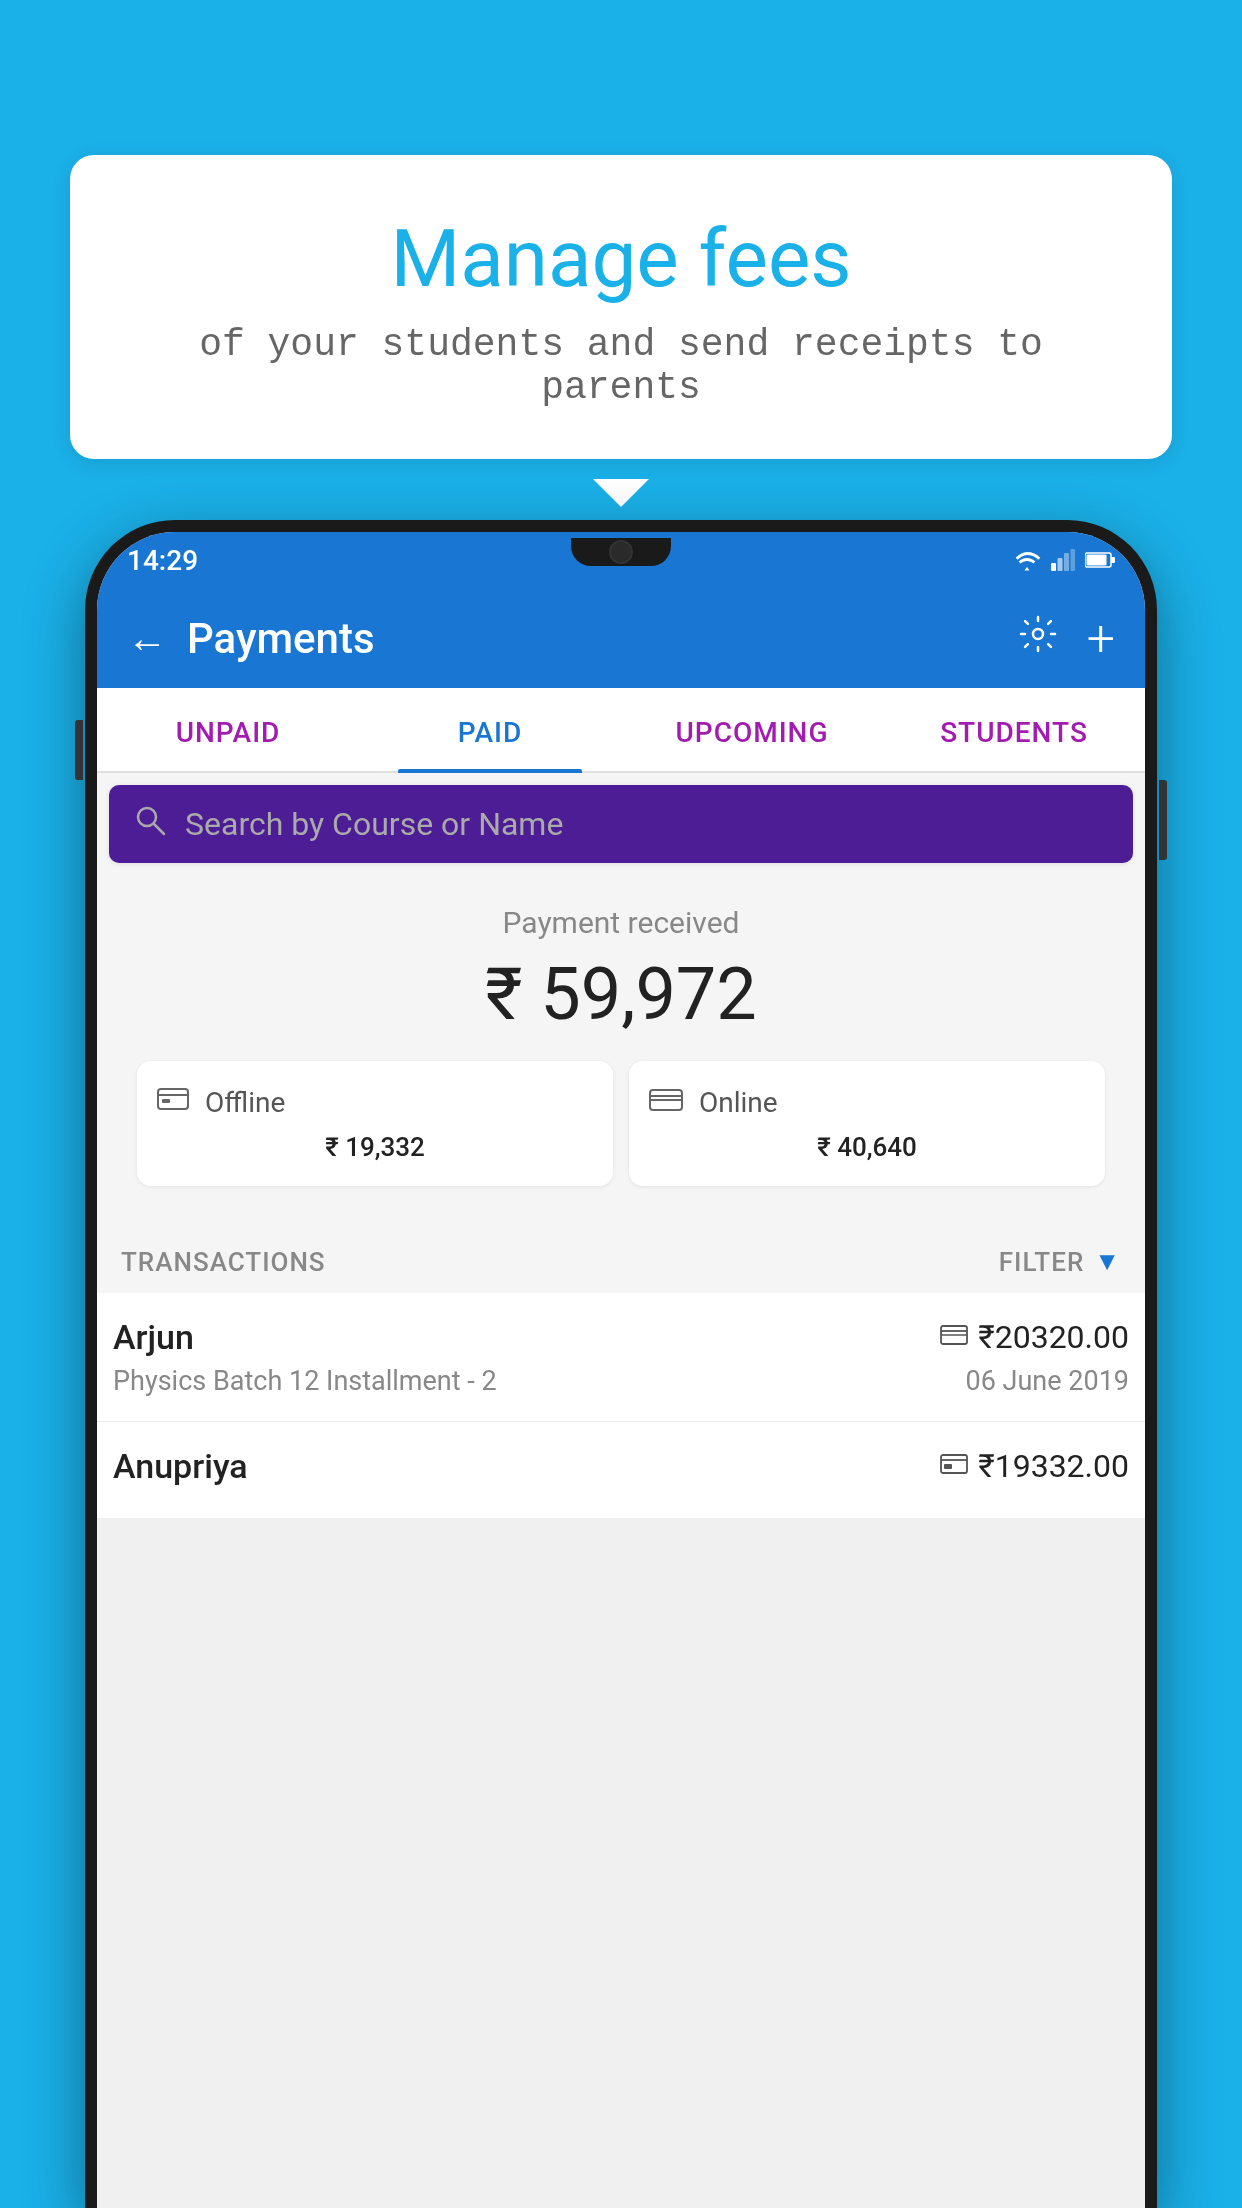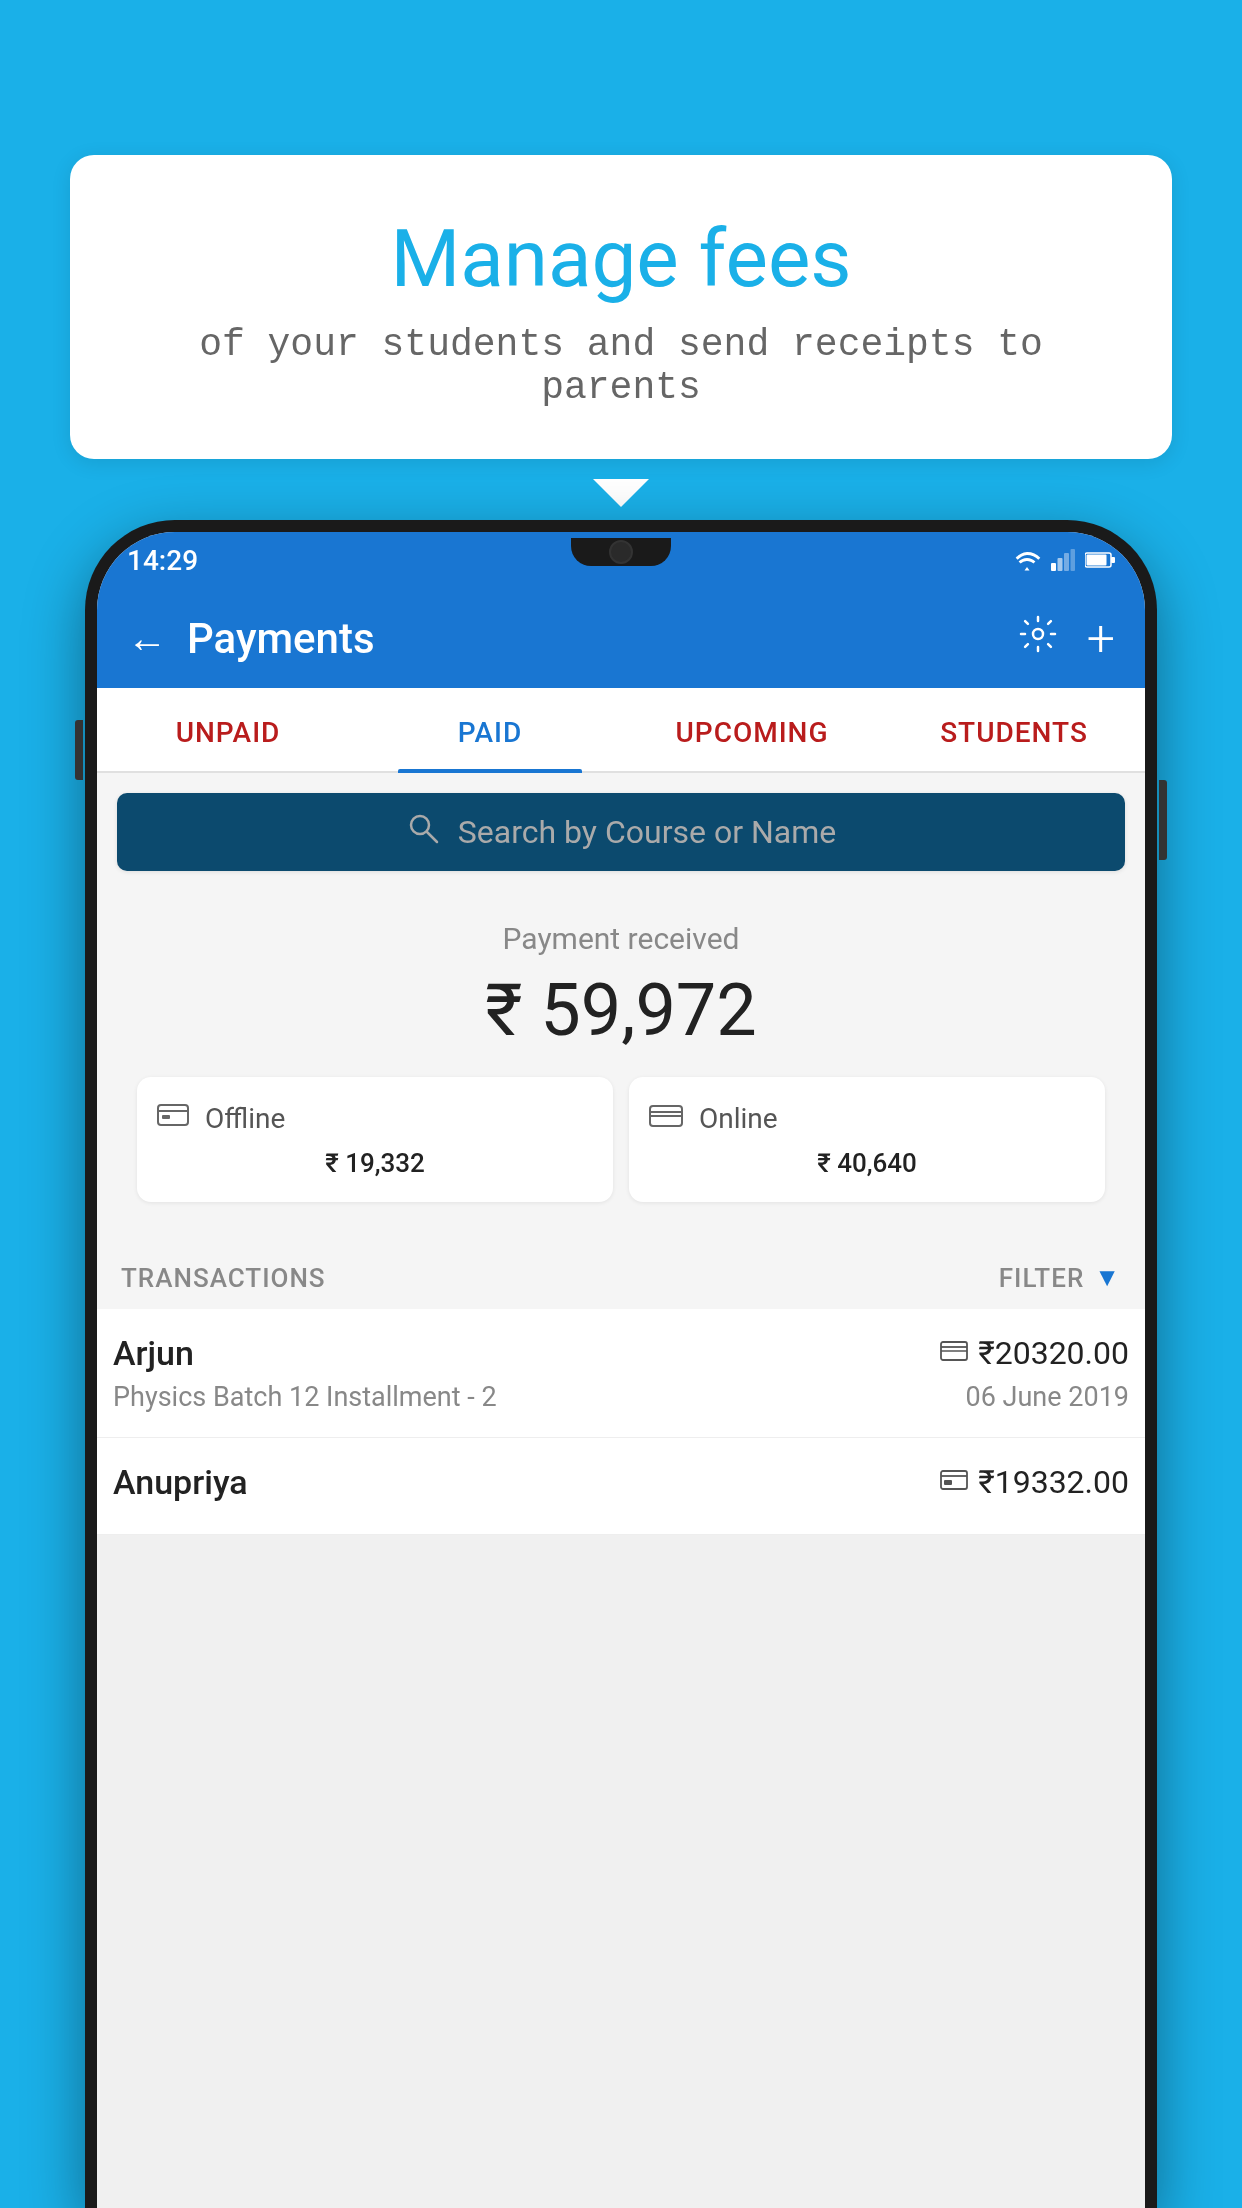--- a/index.html
+++ b/index.html
@@ -153,21 +153,21 @@
       background: #fff;
       display: flex;
       border-bottom: 2px solid #e0e0e0;
     }
     .tab-item {
       flex: 1;
       text-align: center;
       padding: 28px 0 22px;
       font-size: 28px;
       font-weight: 500;
-      color: #b91c1c;
+      color: #a21caf;
       cursor: pointer;
       letter-spacing: 1px;
       position: relative;
     }
     .tab-item.active {
       color: #1976D2;
     }
     .tab-item.active::after {
       content: '';
       position: absolute;
@@ -180,28 +180,27 @@
     }
 
     
     .content-area {
       background: #f5f5f5;
       overflow: hidden;
     }
 
     
     .search-bar {
-      background: #0c4a6e;
-      margin: 20px;
+      background: #4c1d95;
+      margin: 12px;
       border-radius: 10px;
       display: flex;
       align-items: center;
       padding: 18px 24px;
       box-shadow: 0 1px 4px rgba(0,0,0,0.1);
-      justify-content: center;
     }
     .search-icon-wrap {
       color: #aaa;
       font-size: 34px;
       margin-right: 18px;
     }
     .search-placeholder {
       color: #aaa;
       font-size: 32px;
     }

